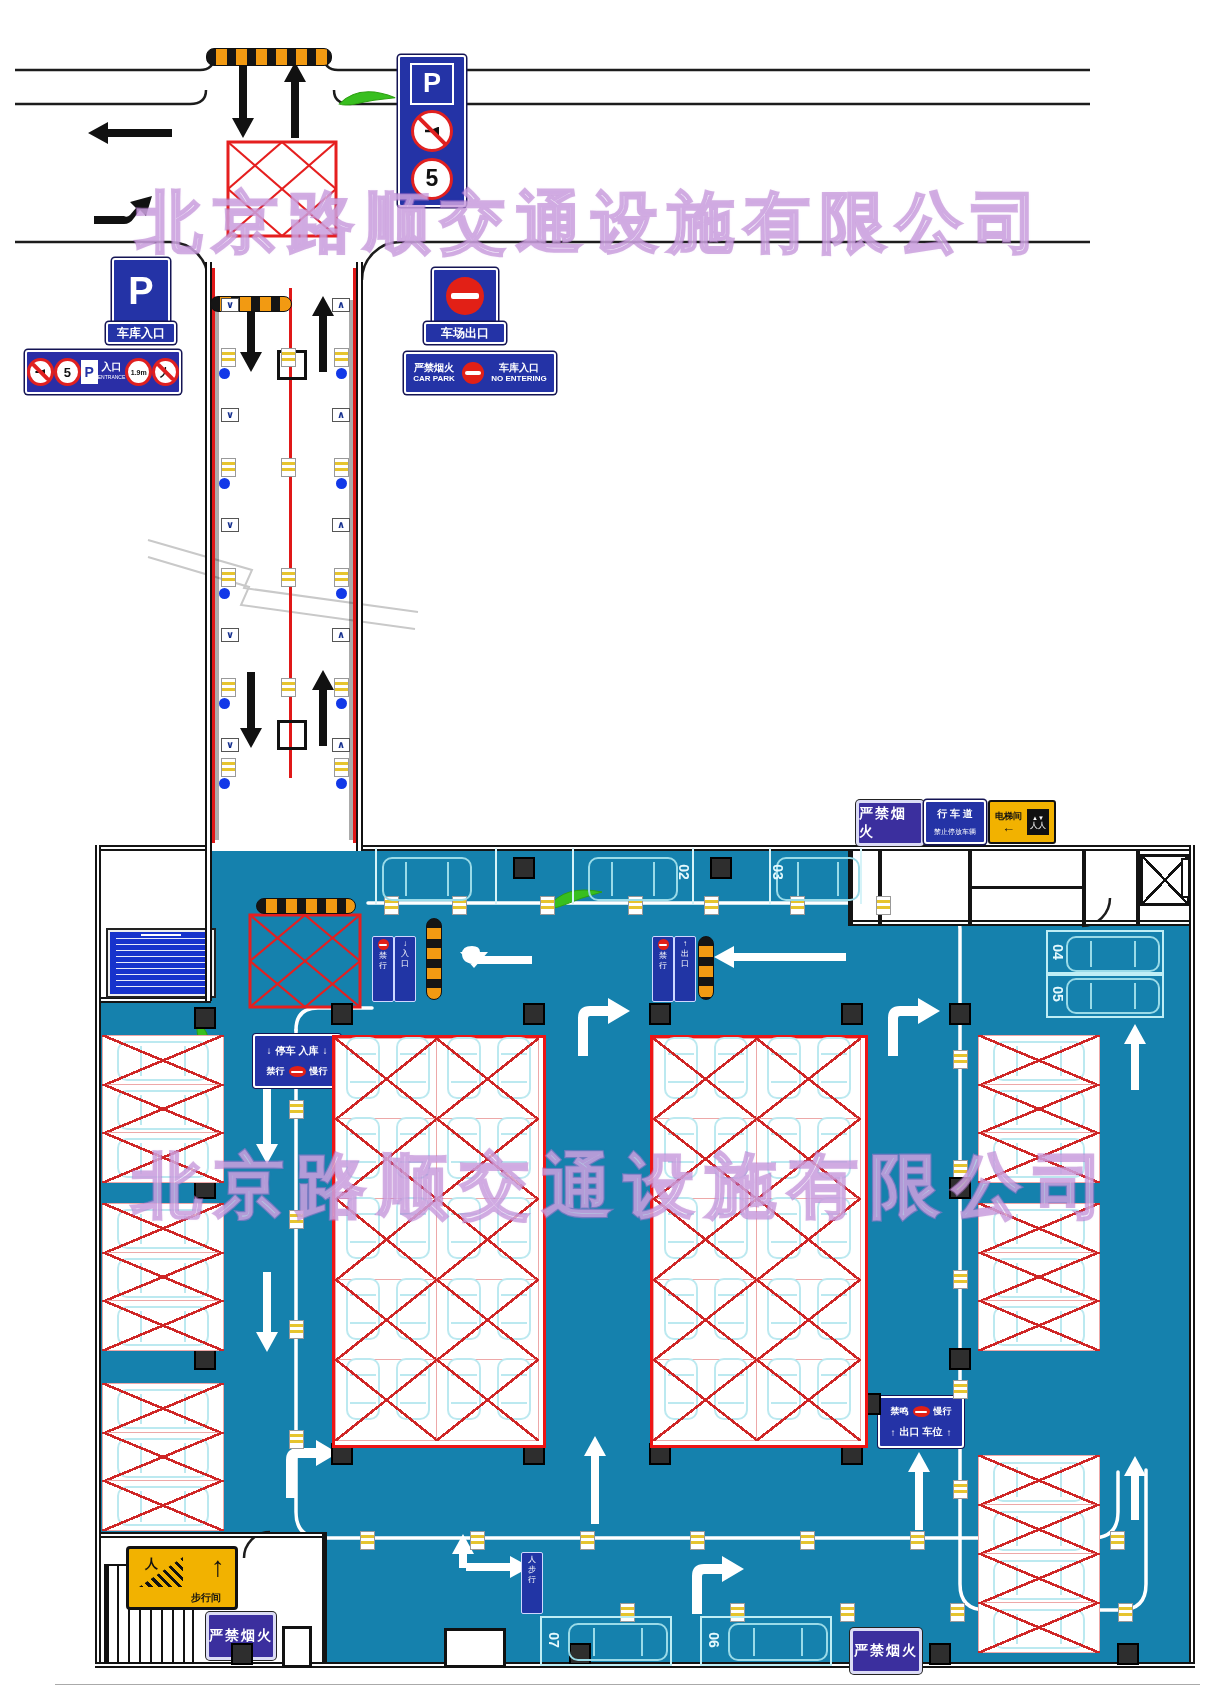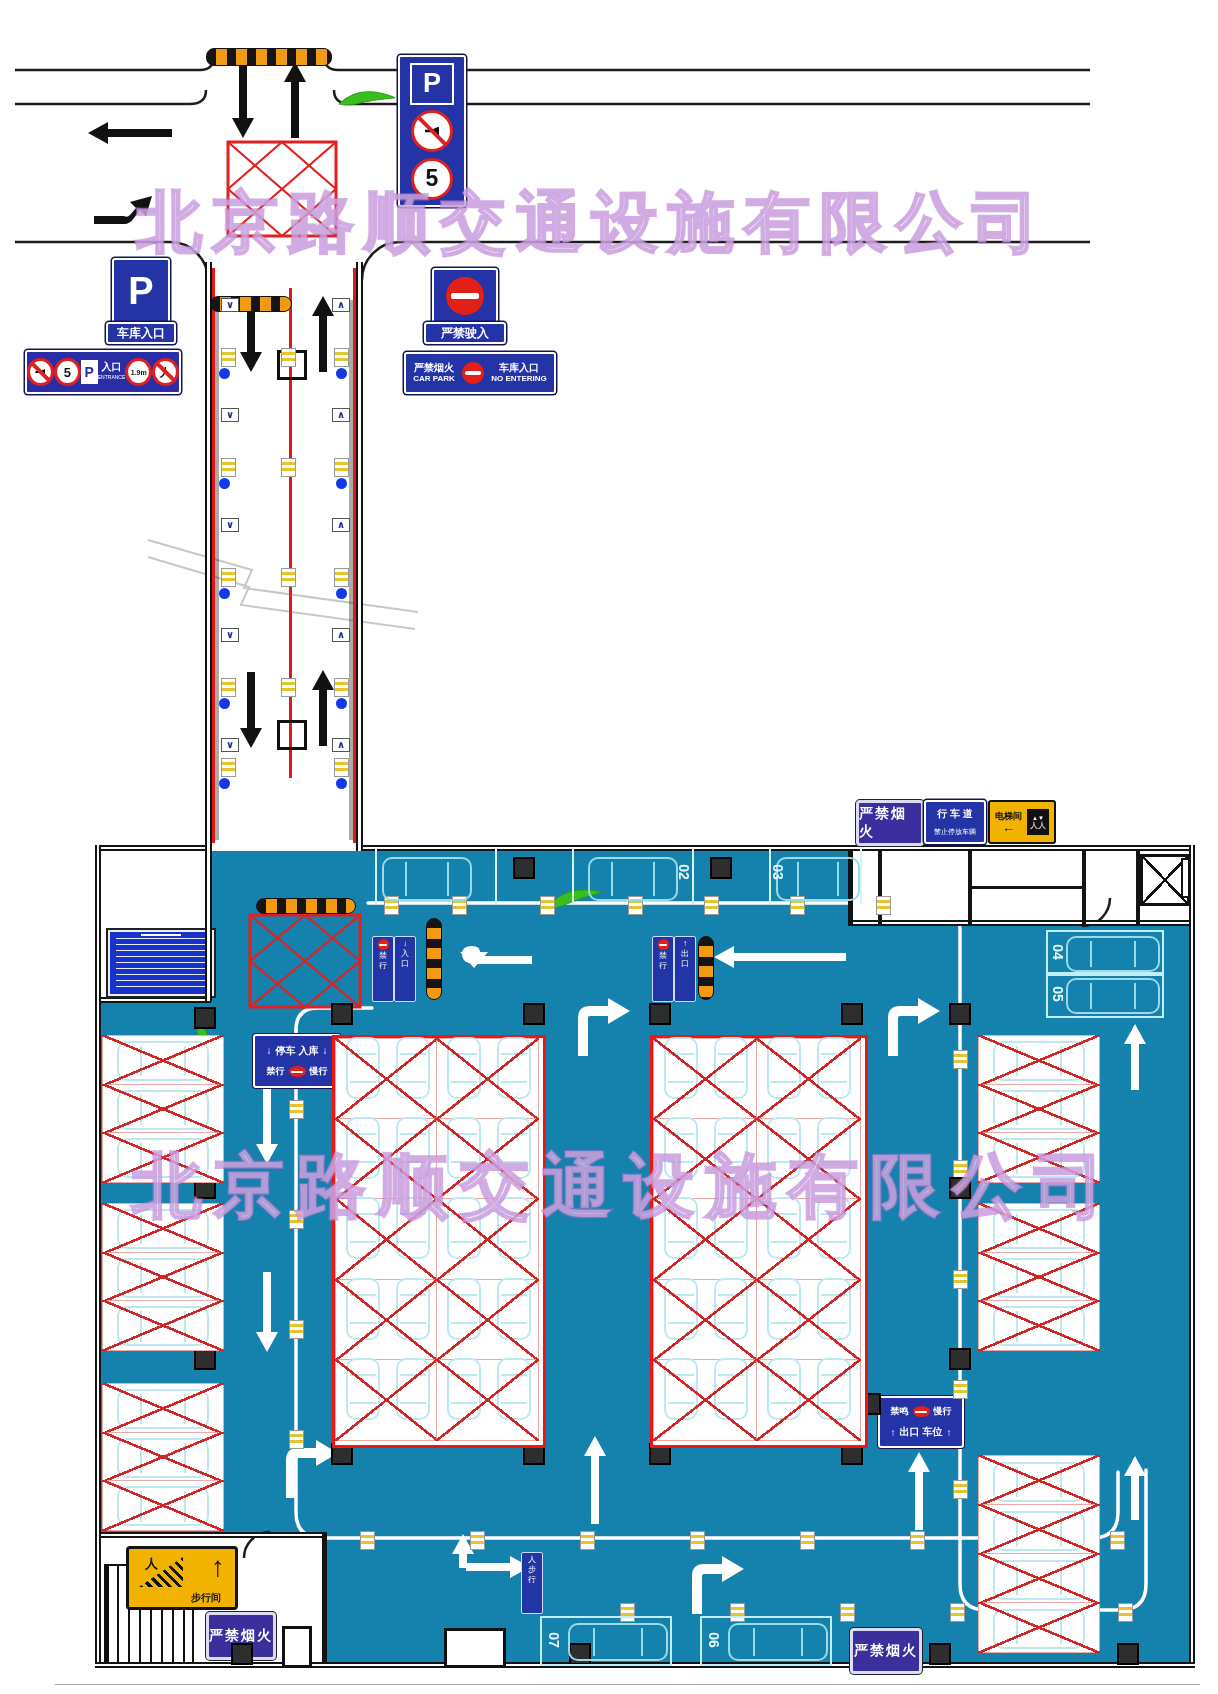--- a/index.html
+++ b/index.html
@@ -257,21 +257,21 @@
       <div style="font-size:10px;font-weight:bold">入口</div>
       <div style="font-size:5px">ENTRANCE</div>
     </div>
     <div class="ring" style="width:22px;height:22px;font-size:7px">1.9m</div>
     <div class="ring slash" style="width:22px;height:22px;font-size:11px;color:#111">人</div>
   </div>
 
   <div class="sign" id="sign-exit" style="left:432px;top:268px;width:62px;height:52px;display:flex;align-items:center;justify-content:center">
     <span class="noentry" style="width:38px;height:38px"></span>
   </div>
-  <div class="sign" style="left:424px;top:322px;width:78px;height:18px;font-size:12px;font-weight:bold;line-height:18px">严禁驶入</div>
+  <div class="sign" style="left:424px;top:322px;width:78px;height:18px;font-size:12px;font-weight:bold;line-height:18px">车场出口</div>
 
   <div class="sign" id="sign-carpark" style="left:404px;top:352px;width:148px;height:38px;display:flex;align-items:center;justify-content:space-evenly">
     <div style="line-height:11px">
       <div style="font-size:10px;font-weight:bold">严禁烟火</div>
       <div style="font-size:8px;font-weight:bold">CAR PARK</div>
     </div>
     <span class="noentry" style="width:22px;height:22px"></span>
     <div style="line-height:11px">
       <div style="font-size:10px;font-weight:bold">车库入口</div>
       <div style="font-size:8px;font-weight:bold">NO ENTERING</div>

